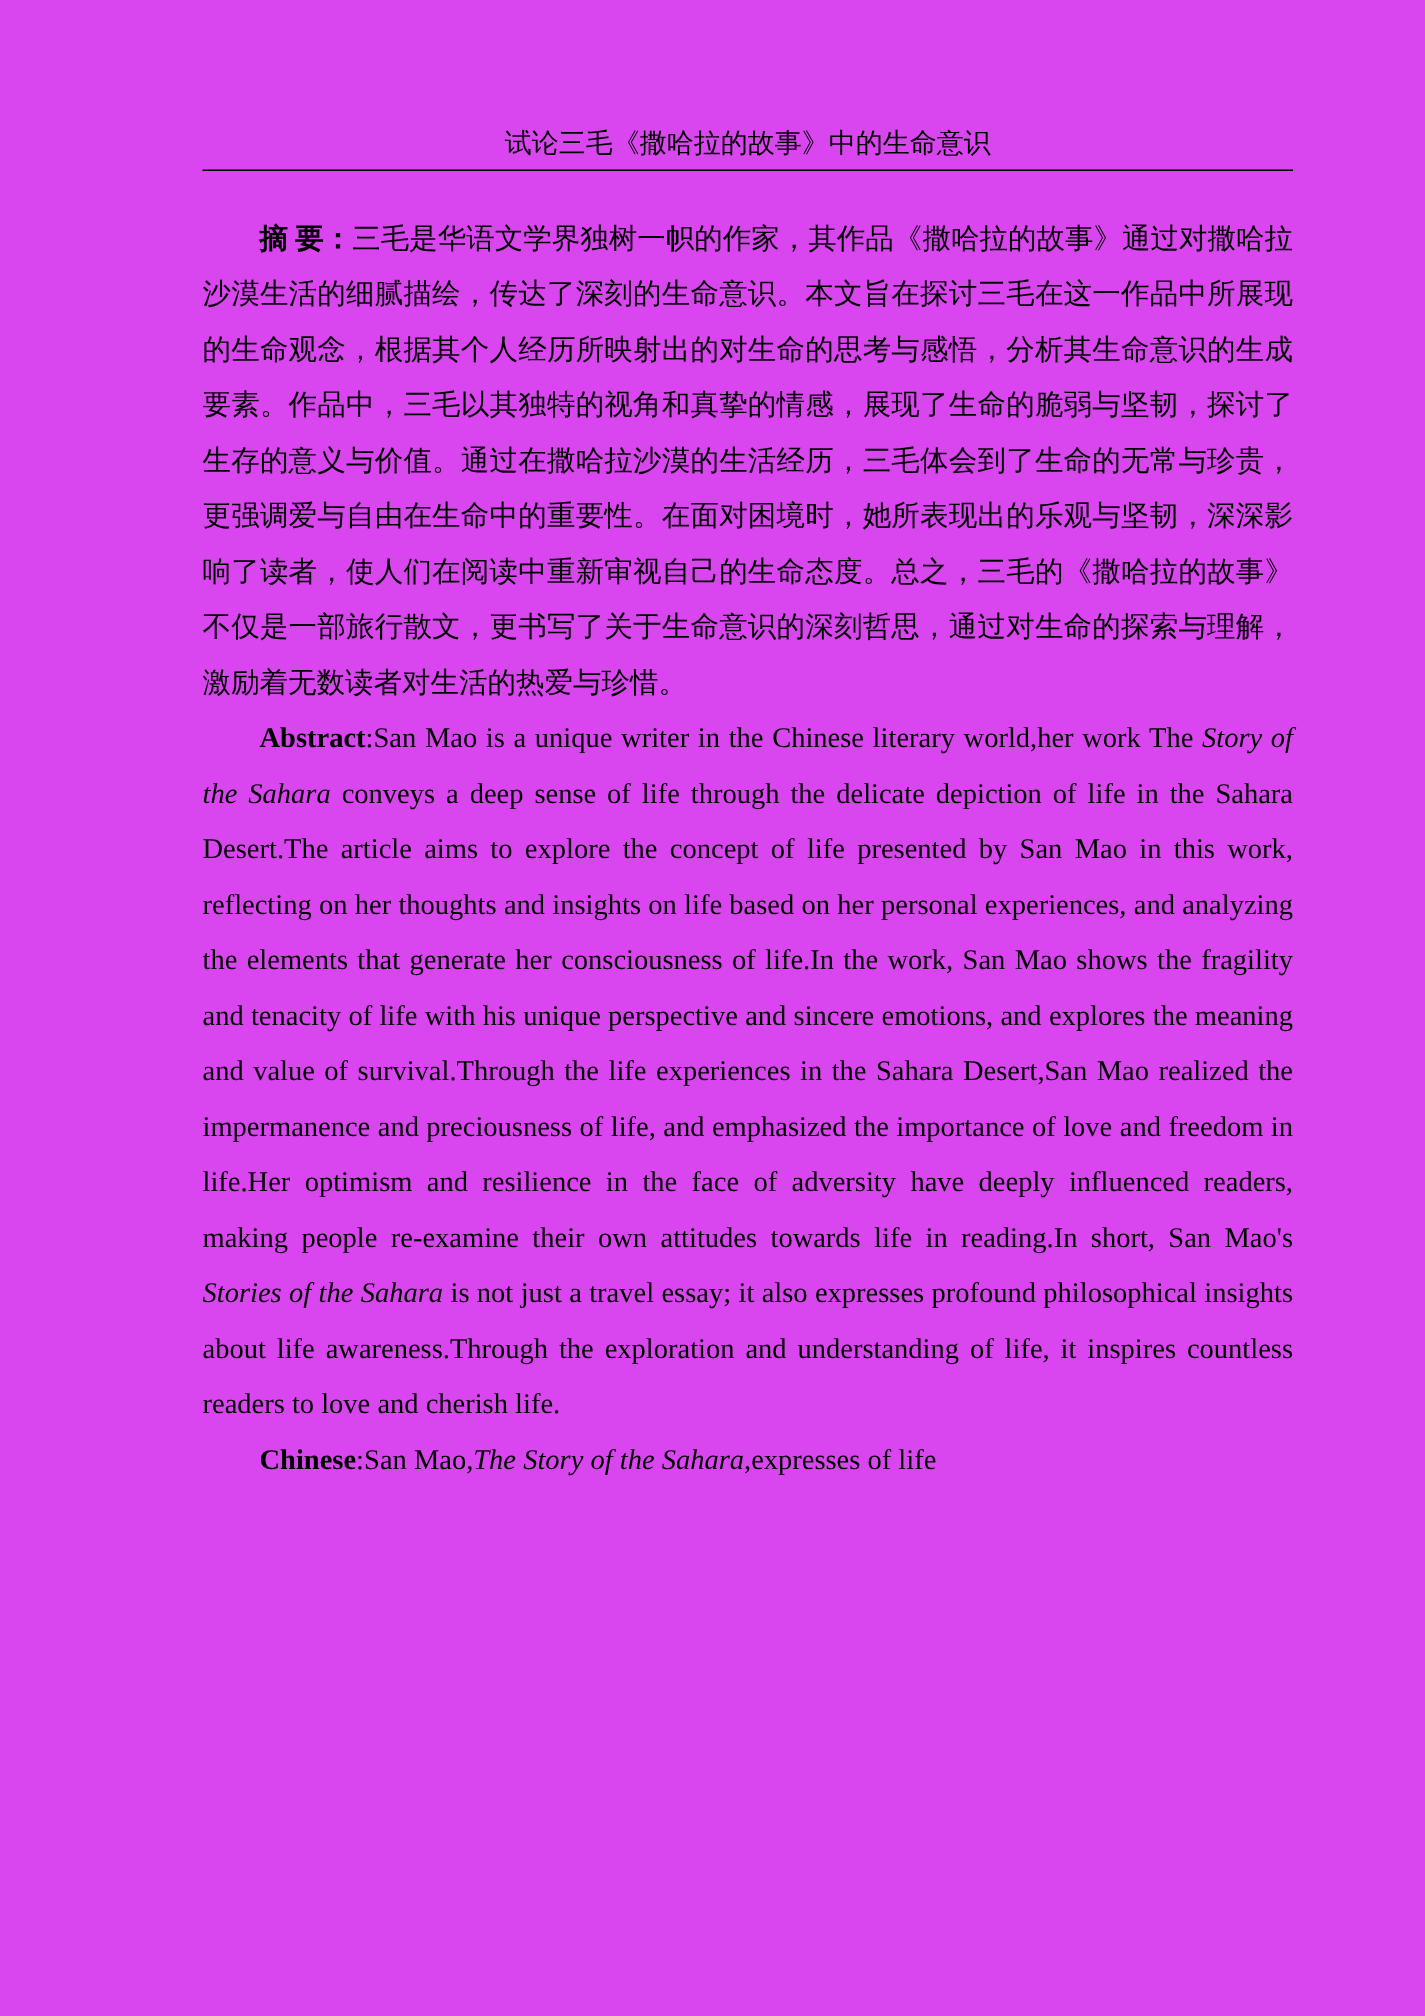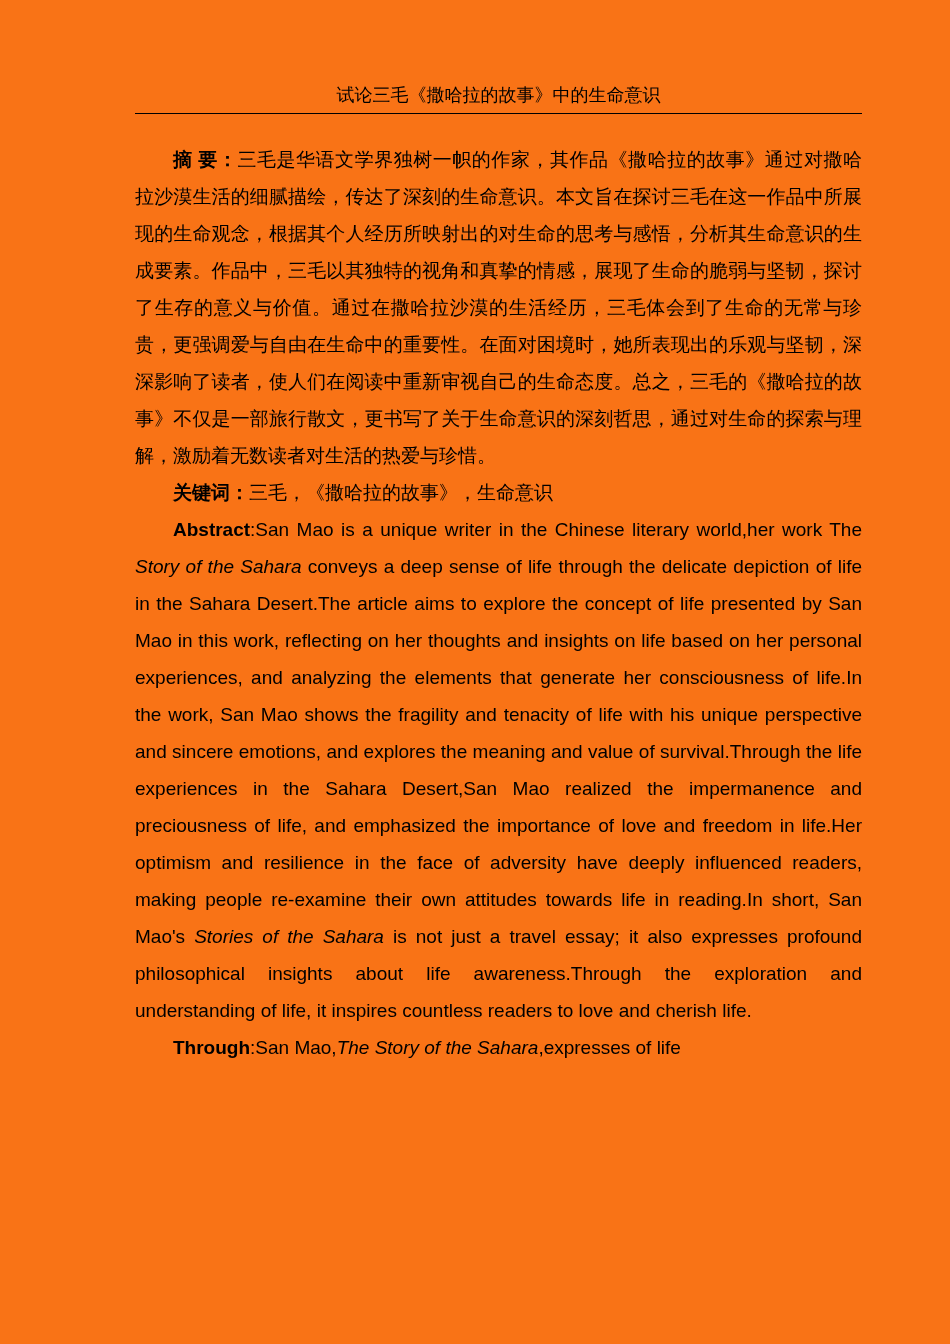--- a/index.html
+++ b/index.html
@@ -4,23 +4,23 @@
   <style>
     html, body {
       margin: 0;
       padding: 0;
       background: #ffffff;
     }
     .page {
       position: relative;
       width: 950px;
       height: 1344px;
-      background: #f97316;
+      background: #d946ef;
       color: #000000;
-      font-family: Liberation Sans, sans-serif;
+      font-family: Liberation Serif, serif;
       overflow: hidden;
     }
     .content {
       position: absolute;
       left: 135px;
       width: 727px;
       top: 84px;
     }
     .page-header {
       text-align: center;
@@ -49,21 +49,20 @@
 <div class="page">
   <div class="content">
 
     <div class="page-header">
       <span>试论三毛《撒哈拉的故事》中的生命意识</span>
     </div>
 
     <div class="body-text">
       <p class="para"><span class="seg-bold">摘  要：</span><span class="seg-normal">三毛是华语文学界独树一帜的作家，其作品《撒哈拉的故事》通过对撒哈拉沙漠生活的细腻描绘，传达了深刻的生命意识。本文旨在探讨三毛在这一作品中所展现的生命观念，根据其个人经历所映射出的对生命的思考与感悟，分析其生命意识的生成要素。作品中，三毛以其独特的视角和真挚的情感，展现了生命的脆弱与坚韧，探讨了生存的意义与价值。通过在撒哈拉沙漠的生活经历，三毛体会到了生命的无常与珍贵，更强调爱与自由在生命中的重要性。在面对困境时，她所表现出的乐观与坚韧，深深影响了读者，使人们在阅读中重新审视自己的生命态度。总之，三毛的《撒哈拉的故事》不仅是一部旅行散文，更书写了关于生命意识的深刻哲思，通过对生命的探索与理解，激励着无数读者对生活的热爱与珍惜。</span></p>
 
-      <p class="para"><span class="seg-bold">关键词：</span><span class="seg-normal">三毛，《撒哈拉的故事》，生命意识</span></p>
 
       <p class="para"><span class="seg-bold">Abstract</span><span class="seg-normal">:San Mao is a unique writer in the Chinese literary world,her work The </span><span class="seg-italic">Story of the Sahara</span><span class="seg-normal"> conveys a deep sense of life through the delicate depiction of life in the Sahara Desert.The article aims to explore the concept of life presented by San Mao in this work, reflecting on her thoughts and insights on life based on her personal experiences, and analyzing the elements that generate her consciousness of life.In the work, San Mao shows the fragility and tenacity of life with his unique perspective and sincere emotions, and explores the meaning and value of survival.Through the life experiences in the Sahara Desert,San Mao realized the impermanence and preciousness of life, and emphasized the importance of love and freedom in life.Her optimism and resilience in the face of adversity have deeply influenced readers, making people re-examine their own attitudes towards life in reading.In short, San Mao's </span><span class="seg-italic">Stories of the Sahara</span><span class="seg-normal"> is not just a travel essay; it also expresses profound philosophical insights about life awareness.Through the exploration and understanding of life, it inspires countless readers to love and cherish life.</span></p>
 
-      <p class="para"><span class="seg-bold">Through</span><span class="seg-normal">:San Mao,</span><span class="seg-italic">The Story of the Sahara</span><span class="seg-normal">,expresses of life</span></p>
+      <p class="para"><span class="seg-bold">Chinese</span><span class="seg-normal">:San Mao,</span><span class="seg-italic">The Story of the Sahara</span><span class="seg-normal">,expresses of life</span></p>
     </div>
 
   </div>
 </div>
 
 </body></html>

